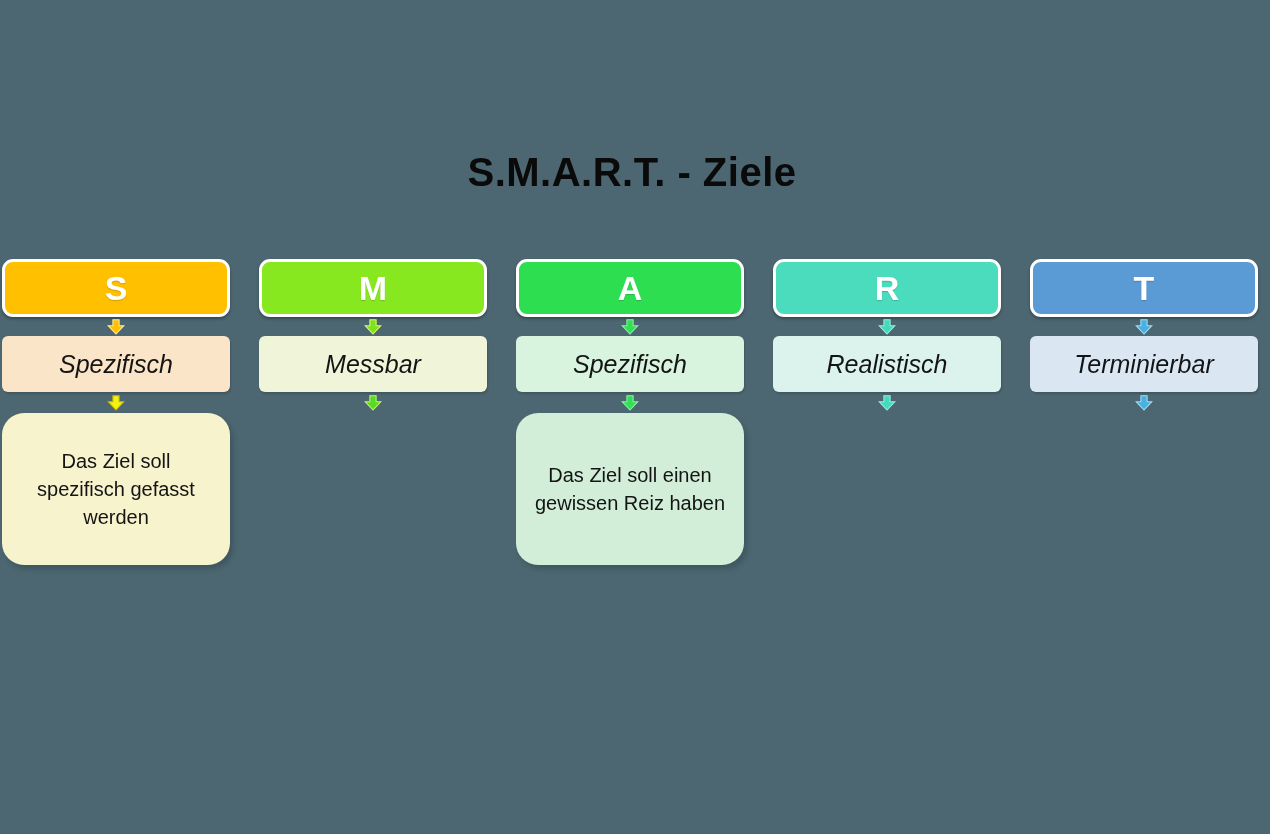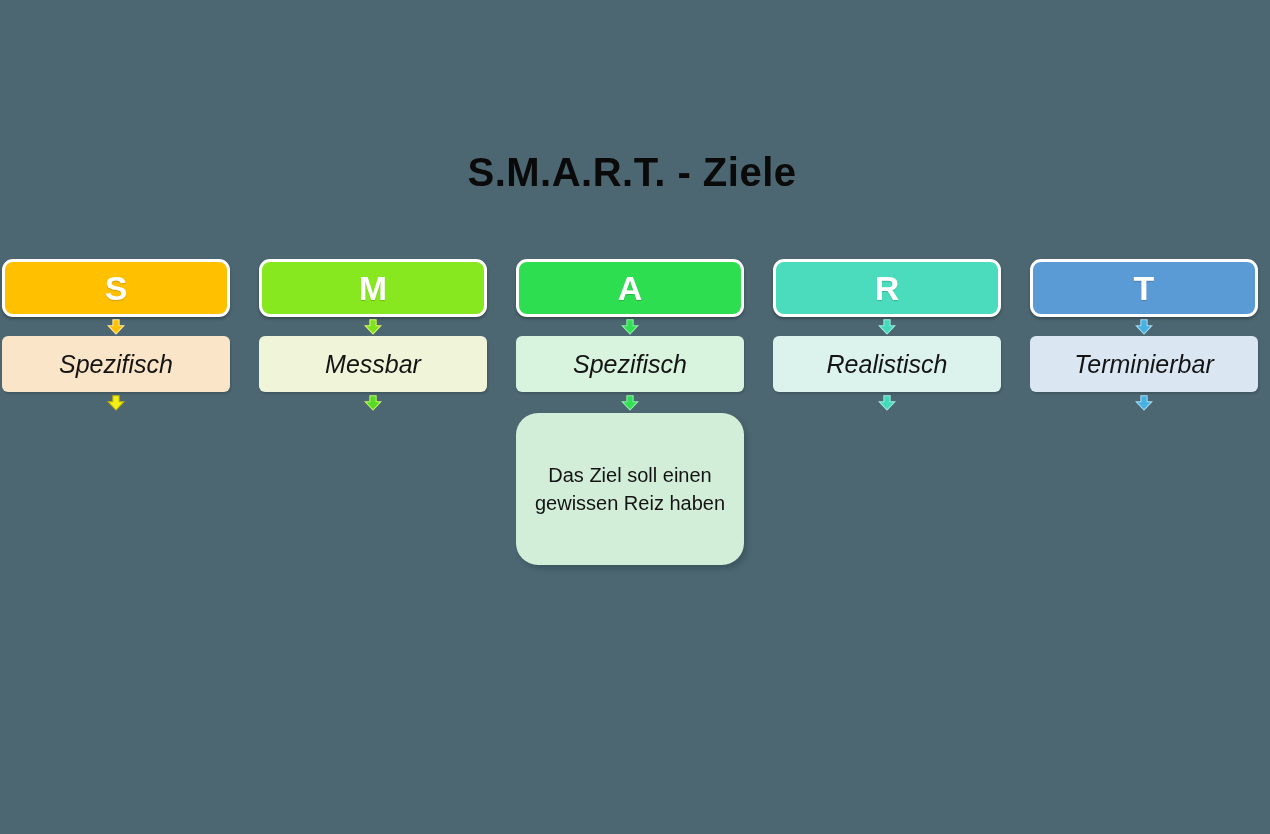--- a/index.html
+++ b/index.html
@@ -129,20 +129,23 @@
           </svg>
       </div>
       <div class="label-box">
         <span class="label-text">Spezifisch</span>
       </div>
       <div class="arrow a2">
         <svg width="18" height="16" viewBox="0 0 20 18">
             <path class="p2" d="M6.5 0.75 H13.5 V7.5 H18.8 L10 16.9 L1.2 7.5 H6.5 Z"></path>
           </svg>
       </div>
+      <div class="desc-box">
+        <span class="desc-text">Das Ziel soll spezifisch gefasst werden</span>
+      </div>
     </div>
 
     <div class="column" style="--letter-fill: #87E81F; --label-fill: #F0F4D8; --desc-fill: #E0F2D8; --arrow1-fill: #7CE31C; --arrow1-stroke: #DCF56E; --arrow2-fill: #55DB22; --arrow2-stroke: #C4F46A;">
       <div class="letter-box">
         <span class="letter">M</span>
       </div>
       <div class="arrow a1">
         <svg width="18" height="16" viewBox="0 0 20 18">
             <path class="p1" d="M6.5 0.75 H13.5 V7.5 H18.8 L10 16.9 L1.2 7.5 H6.5 Z"></path>
           </svg>

